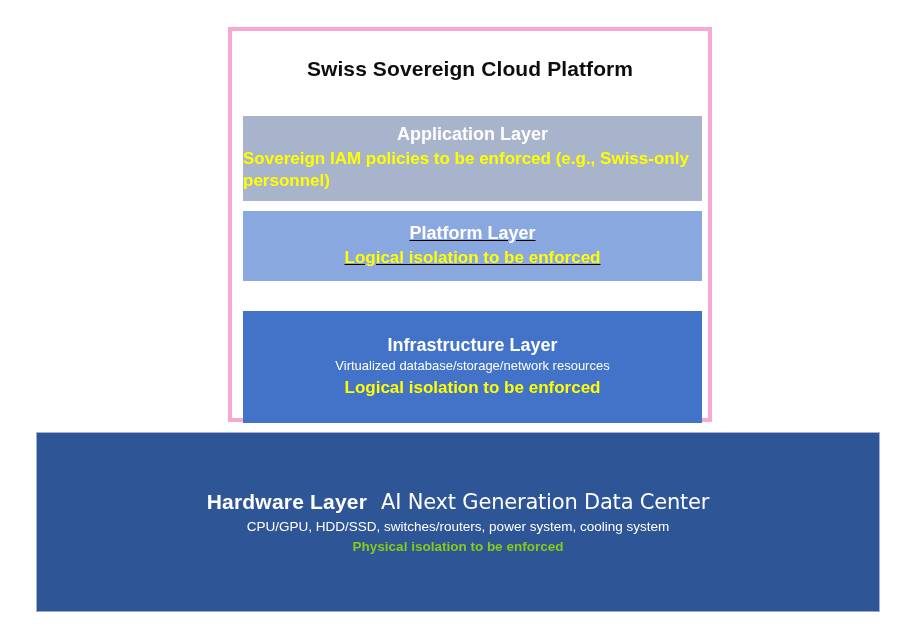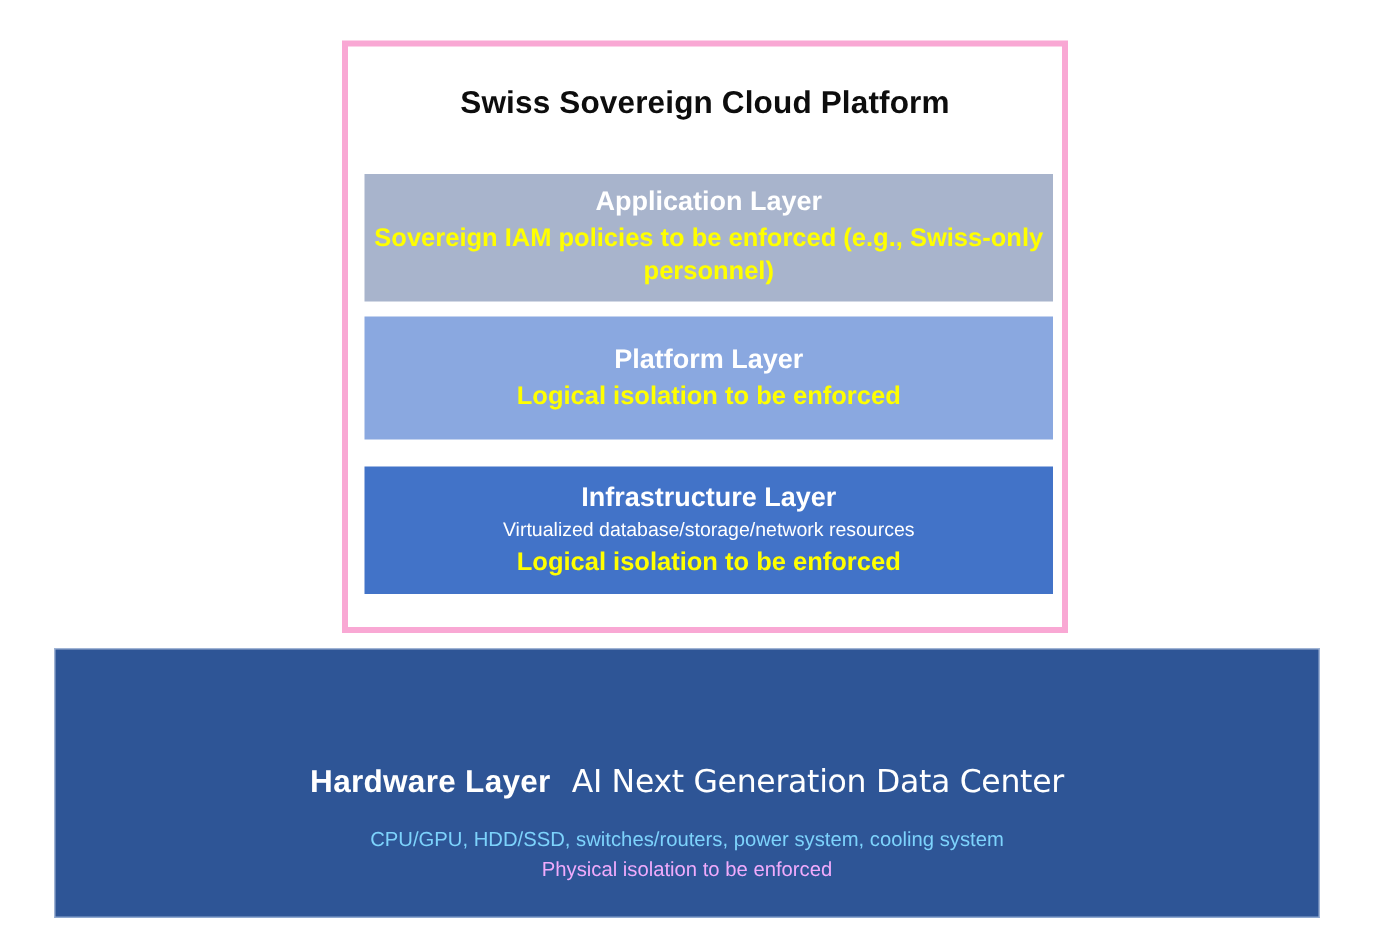--- a/index.html
+++ b/index.html
@@ -50,38 +50,39 @@
   
   .layer-block {
     position: absolute;
     left: 11px;
     width: 459px;
     box-sizing: border-box;
     display: flex;
     flex-direction: column;
     align-items: center;
     justify-content: center;
-    text-align: center;
+    text-align: left;
   }
 
   .layer-app {
     top: 85px;
     height: 85px;
     background: #A8B4CC;
   }
 
   .layer-platform {
     top: 180px;
-    height: 82px;
+    height: 70px;
     background: #8AA8E0;
+    text-decoration: underline;
   }
 
   .layer-infra {
     top: 280px;
-    height: 85px;
+    height: 112px;
     background: #4273C8;
   }
 
   .layer-heading {
     font-size: 18px;
     font-weight: bold;
     color: #ffffff;
     line-height: 1.22;
     margin: 0;
   }
@@ -113,21 +114,21 @@
     border-top: 1px solid #9fb3d4;
     border-left: 1px solid #9fb3d4;
     border-right: 1px solid #9fb3d4;
     border-bottom: 1px solid #8fa9d0;
     box-sizing: border-box;
     display: flex;
     flex-direction: column;
     align-items: center;
     justify-content: flex-start;
     text-align: center;
-    padding-top: 76px;
+    padding-top: 56px;
   }
 
   .hardware-headline {
     display: block;
     line-height: 1.2;
     margin: 0;
     white-space: nowrap;
   }
 
   .hardware-title-main {
@@ -142,31 +143,31 @@
     font-weight: normal;
     color: #ffffff;
     font-family: "DejaVu Sans", sans-serif;
     letter-spacing: -0.2px;
     margin-left: 14px;
   }
 
   .hardware-subtitle {
     font-size: 13.5px;
     font-weight: normal;
-    color: #7dd3fc;
+    color: #ffffff;
     line-height: 1.35;
-    margin: 17px 0 0 0;
+    margin: 3px 0 0 0;
     white-space: nowrap;
     text-align: right;
   }
 
   .hardware-note {
     font-size: 13.5px;
-    font-weight: normal;
-    color: #f0abfc;
+    font-weight: bold;
+    color: #84cc16;
     line-height: 1.35;
     margin: 2px 0 0 0;
     white-space: nowrap;
   }
 </style>
 </head>
 <body>
 
 <div id="canvas">
 

